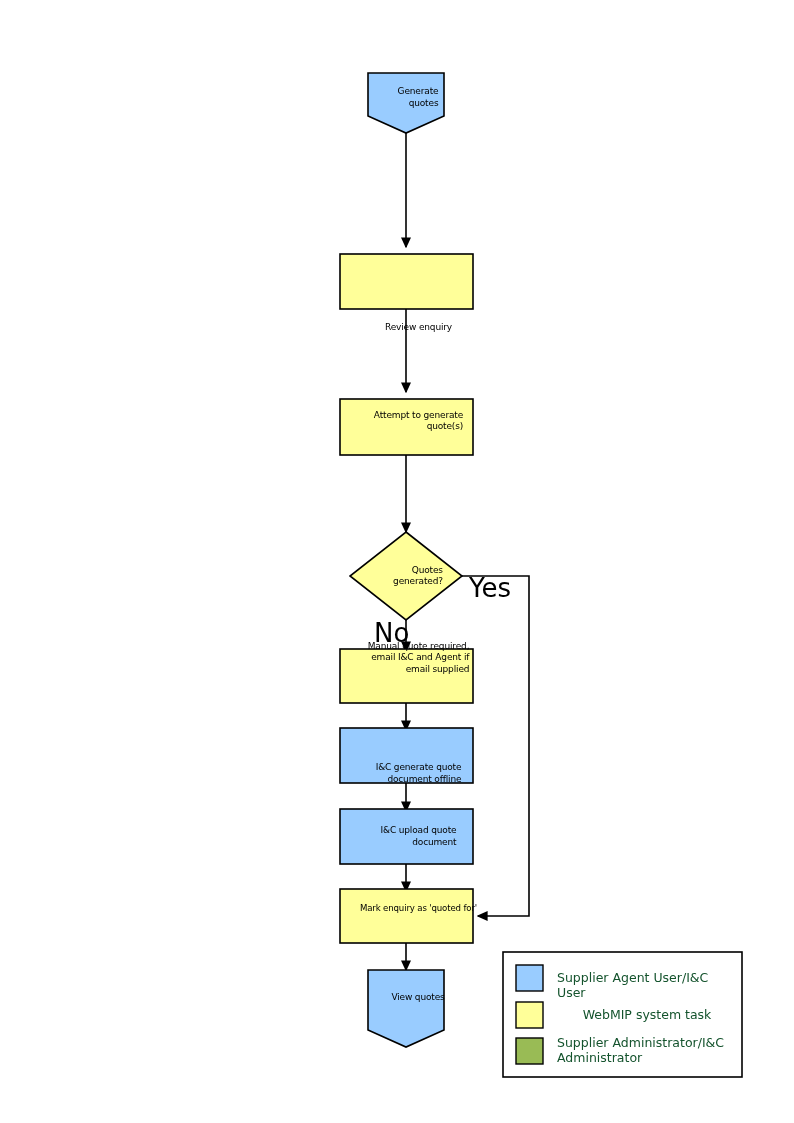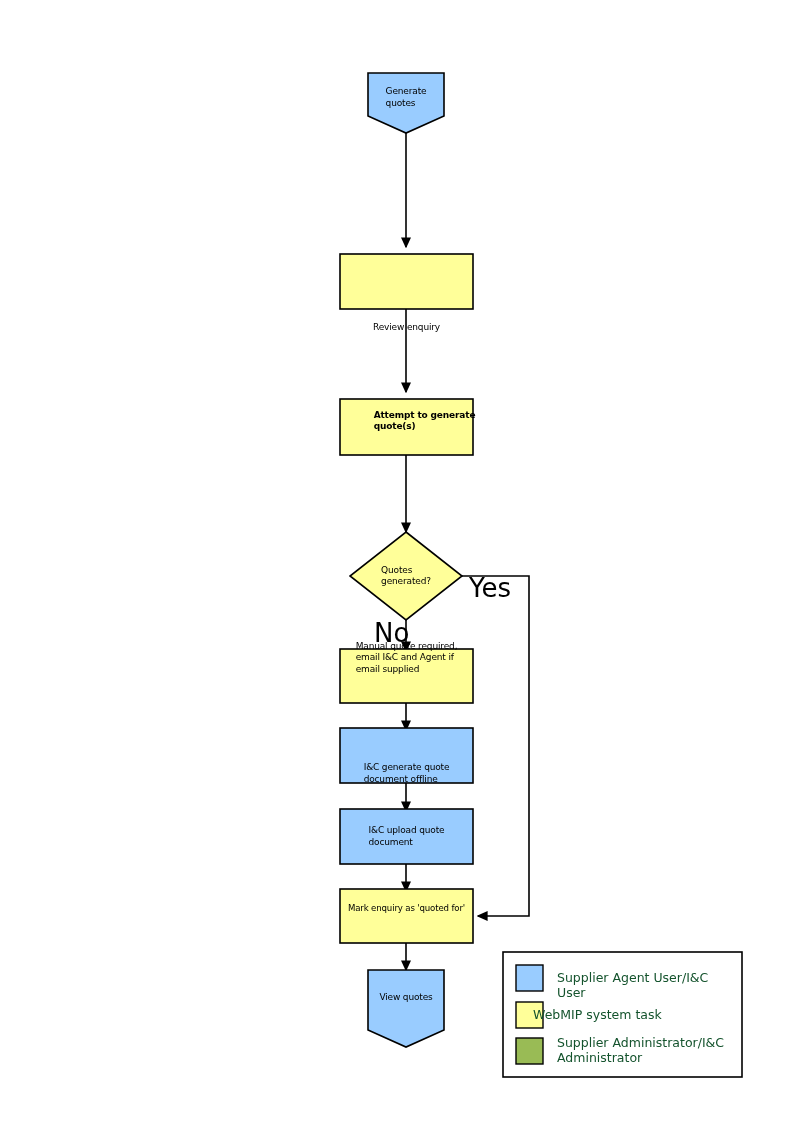--- a/index.html
+++ b/index.html
@@ -22,28 +22,29 @@
     left: 0;
     top: 0;
     width: 794px;
     height: 1123px;
   }
   .node-label {
     position: absolute;
     display: flex;
     align-items: center;
     justify-content: center;
-    text-align: left;
+    text-align: right;
     font-family: "DejaVu Sans", sans-serif;
     font-size: 9px;
     line-height: 11.5px;
     color: #000000;
     letter-spacing: -0.15px;
     pointer-events: none;
     white-space: pre-line;
+    padding-left: 12px;
   }
   .edge-label {
     position: absolute;
     font-family: "DejaVu Sans", sans-serif;
     font-size: 26px;
     line-height: 26px;
     color: #000000;
   }
   .legend-label {
     position: absolute;
@@ -116,21 +117,21 @@
     <rect x="516" y="965" width="27" height="26" fill="#99CCFF" stroke="#000000" stroke-width="1.4"></rect>
     <rect x="516" y="1002" width="27" height="26" fill="#FFFF99" stroke="#000000" stroke-width="1.4"></rect>
     <rect x="516" y="1038" width="27" height="26" fill="#99BB55" stroke="#000000" stroke-width="1.4"></rect>
   </svg>
 
   <div class="node-label" style="left:368px; top:75px; width:76px; height:45px;">Generate
 quotes</div>
 
   <div class="node-label" style="left:340px; top:254px; width:133px; height:55px;margin-top:46px;">Review enquiry</div>
 
-  <div class="node-label" style="left:358px; top:399px; width:133px; height:44px;font-weight:bold;">Attempt to generate
+  <div class="node-label" style="left:340px; top:399px; width:133px; height:44px;">Attempt to generate
 quote(s)</div>
 
   <div class="node-label" style="left:350px; top:554px; width:112px; height:44px;">Quotes
 generated?</div>
 
   <div class="node-label" style="left:340px; top:631px; width:133px; height:54px;">Manual quote required,
 email I&amp;C and Agent if
 email supplied</div>
 
   <div class="node-label" style="left:340px; top:728px; width:133px; height:55px;margin-top:18px;">I&amp;C generate quote
@@ -142,18 +143,18 @@
   <div class="node-label" style="left:340px; top:889px; width:133px; height:40px; font-size:8.6px;">Mark enquiry as 'quoted for'</div>
 
   <div class="node-label" style="left:368px; top:975px; width:76px; height:45px;">View quotes</div>
 
   <div class="edge-label" style="left:374px; top:620px;">No</div>
 
   <div class="edge-label" style="left:469px; top:575px;">Yes</div>
 
   <div class="legend-label" style="left:557px; top:970px; width:180px;">Supplier Agent User/I&amp;C User</div>
 
-  <div class="legend-label" style="left:533px; top:1007px; width:180px;">WebMIP system task</div>
+  <div class="legend-label" style="left:557px; top:1007px; width:180px;text-align:center;">WebMIP system task</div>
 
   <div class="legend-label" style="left:557px; top:1035px; width:185px;">Supplier Administrator/I&amp;C
 Administrator</div>
 
 </div>
 
 </body></html>

